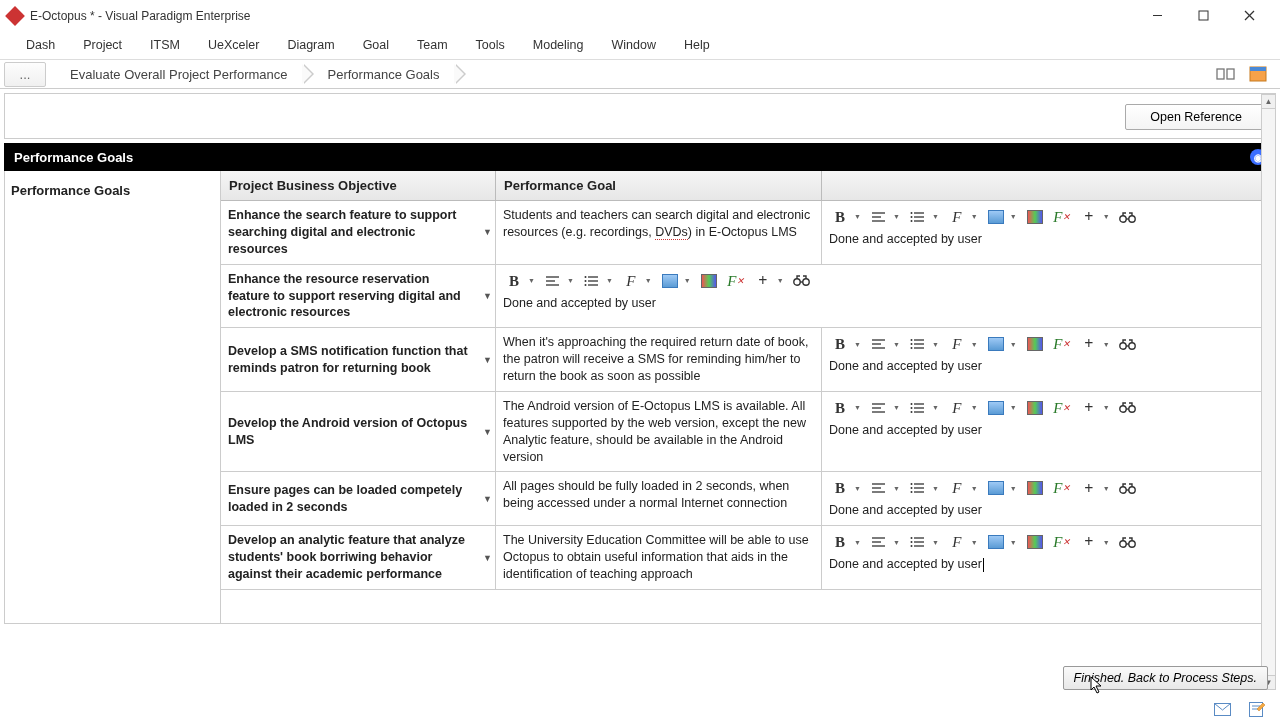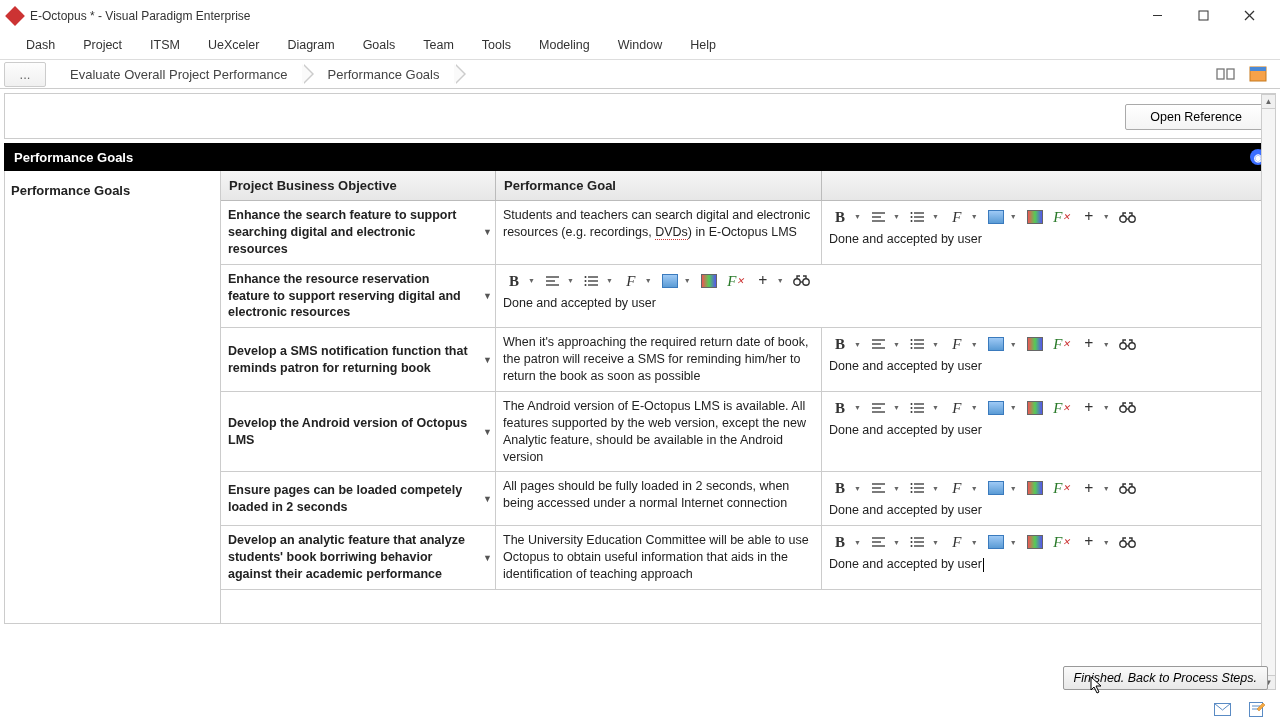--- a/index.html
+++ b/index.html
@@ -104,21 +104,21 @@
       </div>
   </div>
 </div>
 
 <div class="menubar" id="menubar">
     <div class="menu-item">Dash</div>
     <div class="menu-item">Project</div>
     <div class="menu-item">ITSM</div>
     <div class="menu-item">UeXceler</div>
     <div class="menu-item">Diagram</div>
-    <div class="menu-item">Goals</div>
+    <div class="menu-item">Goal</div>
     <div class="menu-item">Team</div>
     <div class="menu-item">Tools</div>
     <div class="menu-item">Modeling</div>
     <div class="menu-item">Window</div>
     <div class="menu-item">Help</div>
   </div>
 
 <div class="breadcrumb-row">
   <div class="bc-dots">...</div>
   <div id="bc-items" style="display:flex;">

